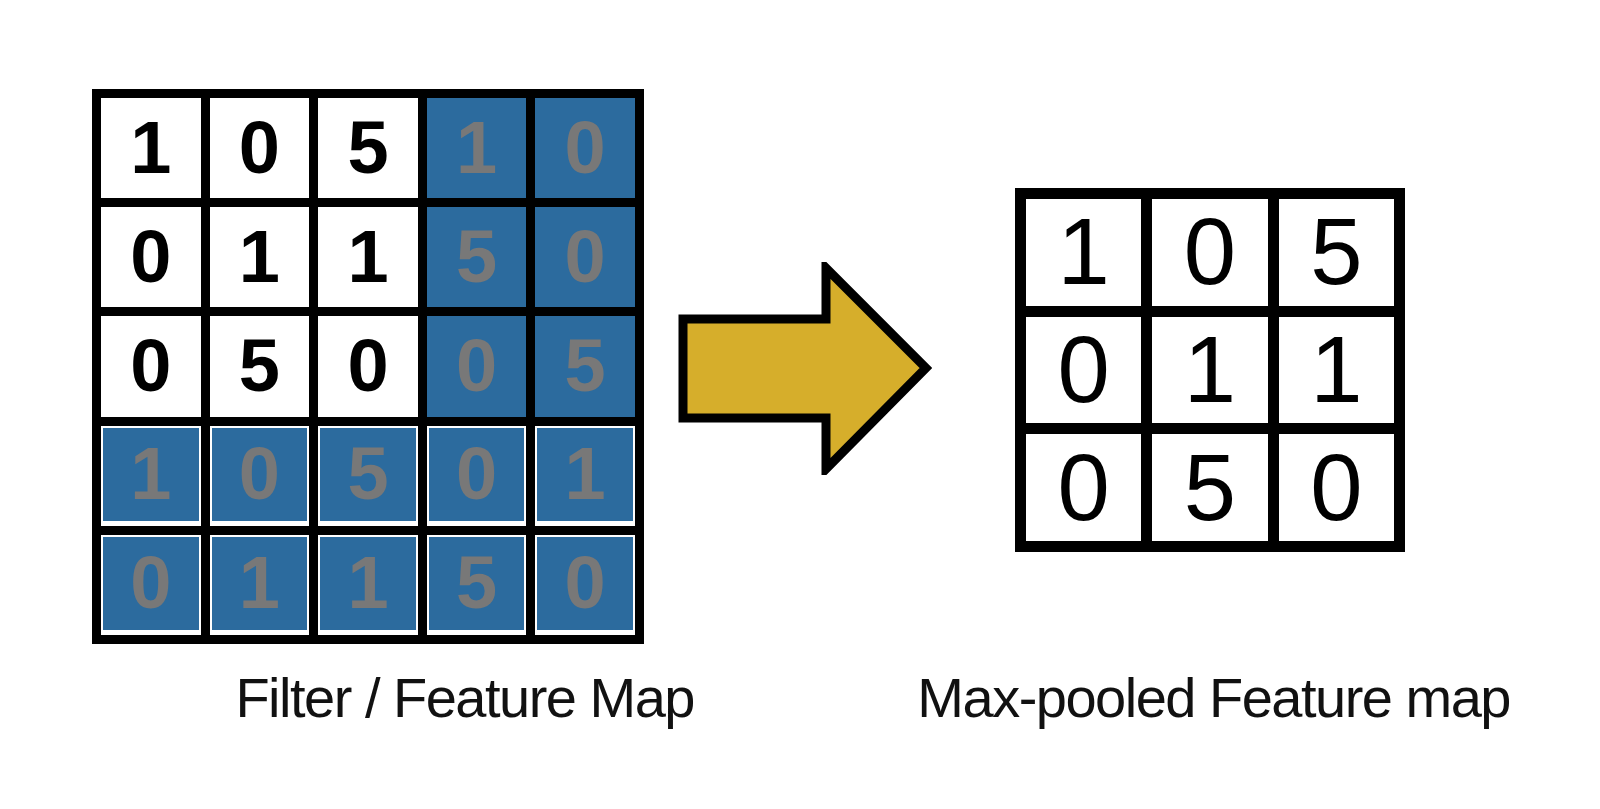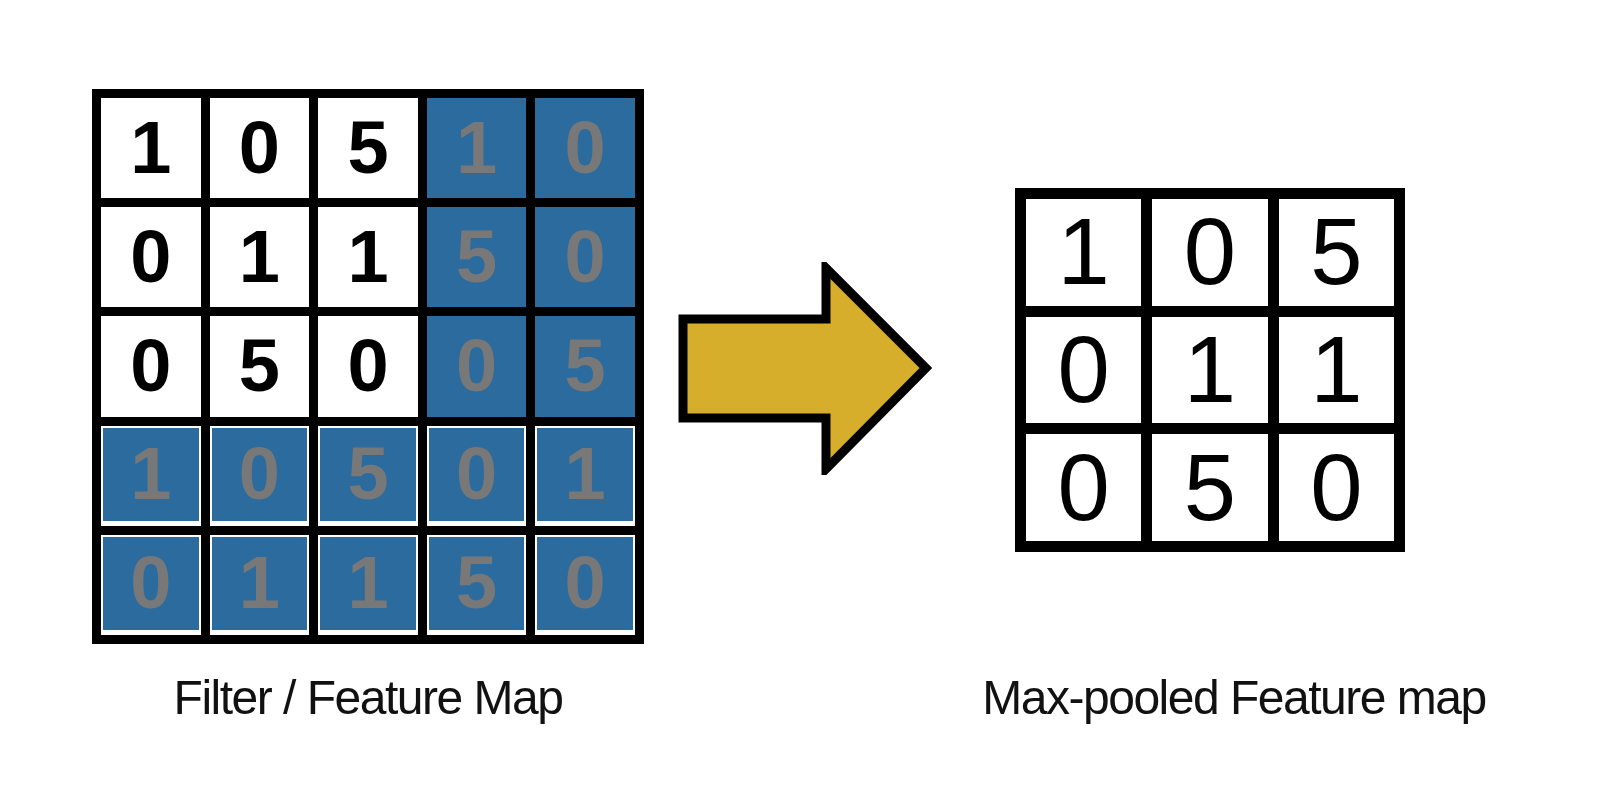--- a/index.html
+++ b/index.html
@@ -79,32 +79,32 @@
     stroke-width: 9;
     stroke-linejoin: miter;
   }
 
   
   .caption {
     position: absolute;
     top: 666px;
     height: 64px;
     line-height: 64px;
-    text-align: center;
-    font-size: 48px;
+    text-align: right;
+    font-size: 56px;
     letter-spacing: -1.5px;
     color: var(--label-text, #111);
     white-space: nowrap;
   }
   #left-caption {
     left: 42px;
     width: 652px;
   }
   #right-caption {
-    left: 934px;
+    left: 910px;
     width: 600px;
   }
 </style>
 </head>
 <body>
 
 <div id="canvas">
 
   <div id="left-grid" class="grid">
       <div class="cell">1</div>

